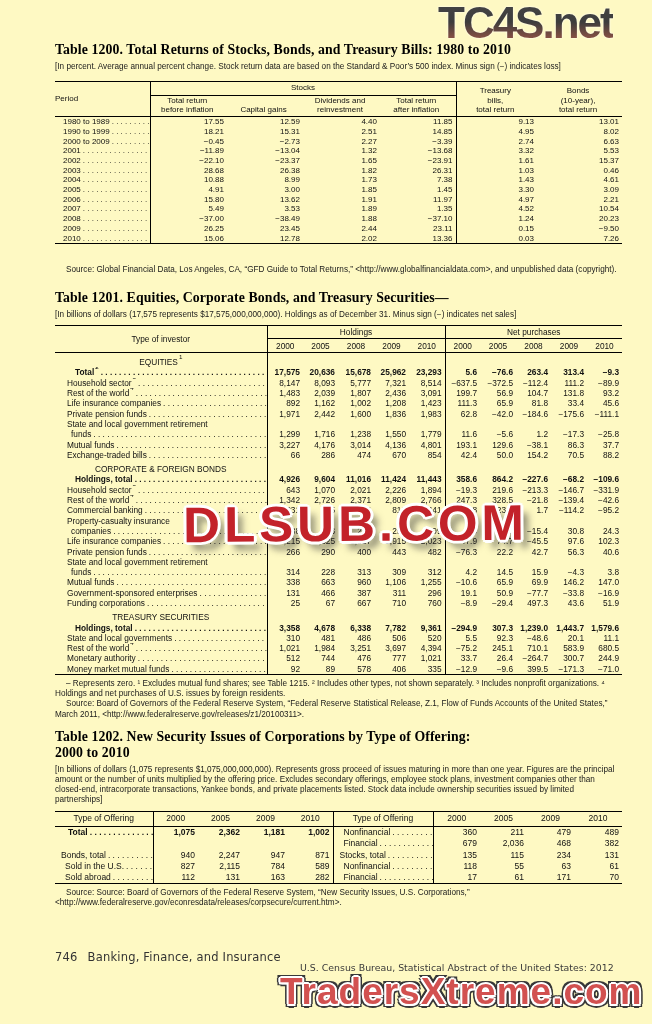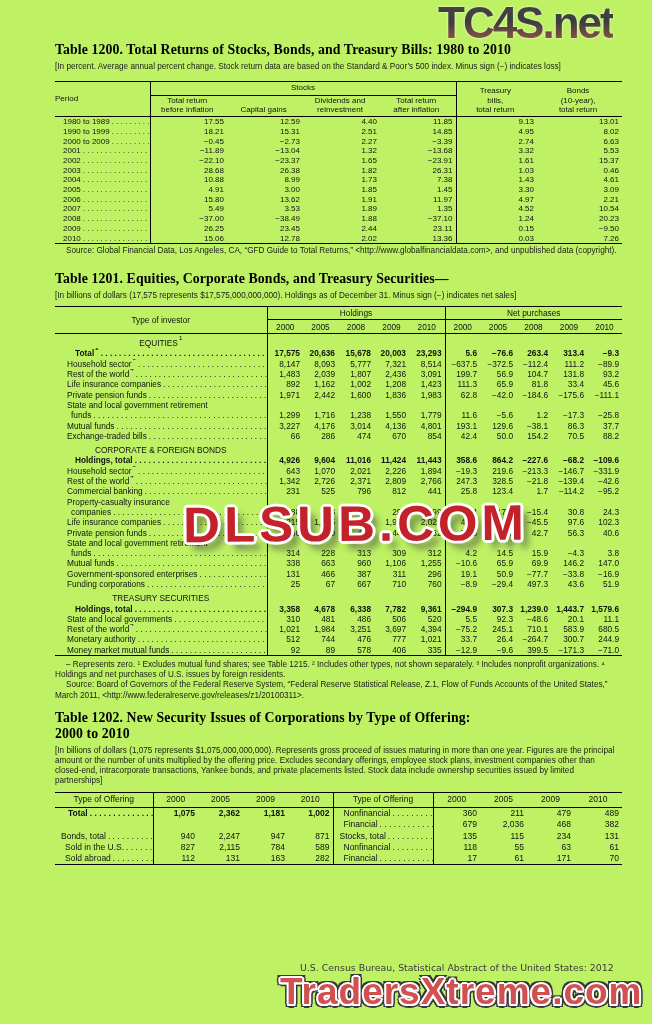--- a/index.html
+++ b/index.html
@@ -1,16 +1,16 @@
 <!DOCTYPE html>
 <html><head>
 <meta charset="utf-8">
 <style>
   html,body{margin:0;padding:0;background:#888;}
-  .page{position:relative;width:652px;height:1024px;background:#bef264;margin:0 auto;overflow:hidden;
+  .page{position:relative;width:652px;height:1024px;background:#fef9c3;margin:0 auto;overflow:hidden;
         font-family:"Liberation Sans",sans-serif;color:#111;}
   .content{position:absolute;left:55px;top:0;width:567px;z-index:2;}
 
   
   .tt{font-family:"Liberation Serif",serif;font-weight:700;font-size:13.8px;line-height:16.5px;margin:0;color:#000;letter-spacing:.1px;}
   .note{font-size:8.2px;line-height:10.2px;color:#1a1a1a;margin:3px 0 0 0;}
   .fn{font-size:8.2px;line-height:10.2px;color:#1a1a1a;margin:4px 0 0 0;text-indent:11px;}
 
   
   table{border-collapse:collapse;table-layout:fixed;width:567px;}
@@ -306,21 +306,21 @@
               </td>
               <td class="num">15.06</td>
               <td class="num">12.78</td>
               <td class="num">2.02</td>
               <td class="num br">13.36</td>
               <td class="num">0.03</td>
               <td class="num">7.26</td>
             </tr>
           </tbody>
         </table>
-      <p class="fn" style="margin-top:2px">Source: Global Financial Data, Los Angeles, CA, “GFD Guide to Total Returns,” &lt;http://www.globalfinancialdata.com&gt;, and unpublished data (copyright).</p>
+      <p class="fn" style="margin-top:21px">Source: Global Financial Data, Los Angeles, CA, “GFD Guide to Total Returns,” &lt;http://www.globalfinancialdata.com&gt;, and unpublished data (copyright).</p>
     </div>
 
     <div class="b1201">
       <h1 class="tt">Table 1201. Equities, Corporate Bonds, and Treasury Securities—</h1>
       <p class="note">[In billions of dollars (17,575 represents $17,575,000,000,000). Holdings as of December 31. Minus sign (−) indicates net sales]</p>
       <table id="t1201" class="dtable">
           <colgroup>
             <col style="width: 212px;">
             <col style="width: 36px;">
             <col style="width: 35px;">
@@ -361,21 +361,21 @@
             <tr class="b">
               <td class="br lblcell ind1">
                 <div class="lblflex">
                   <span class="lbl">Total<sup>2</sup></span>
                   <span class="leader"></span>
                 </div>
               </td>
               <td class="num">17,575</td>
               <td class="num">20,636</td>
               <td class="num">15,678</td>
-              <td class="num">20,003</td>
+              <td class="num">25,962</td>
               <td class="num br">23,293</td>
               <td class="num">5.6</td>
               <td class="num">−76.6</td>
               <td class="num">263.4</td>
               <td class="num">313.4</td>
               <td class="num">−9.3</td>
             </tr>
             <tr>
               <td class="br lblcell">
                 <div class="lblflex">
@@ -965,22 +965,26 @@
                   <span class="leader"></span>
                 </div>
               </td>
               <td class="num">17</td>
               <td class="num">61</td>
               <td class="num">171</td>
               <td class="num">70</td>
             </tr>
           </tbody>
         </table>
+      <p class="fn">Source: Source: Board of Governors of the Federal Reserve System, “New Security Issues, U.S. Corporations,” &lt;http://www.federalreserve.gov/econresdata/releases/corpsecure/current.htm&gt;.</p>
     </div>
 
   </div>
 
+  <div class="footer">
+    <span class="pn">746</span><span>Banking, Finance, and Insurance</span>
+  </div>
   <div class="census">U.S. Census Bureau, Statistical Abstract of the United States: 2012</div>
 
   <div class="wm-mid">DLSUB.COM</div>
   <div class="wm-bot">TradersXtreme.com</div>
 
 </div>
 
 </body></html>

